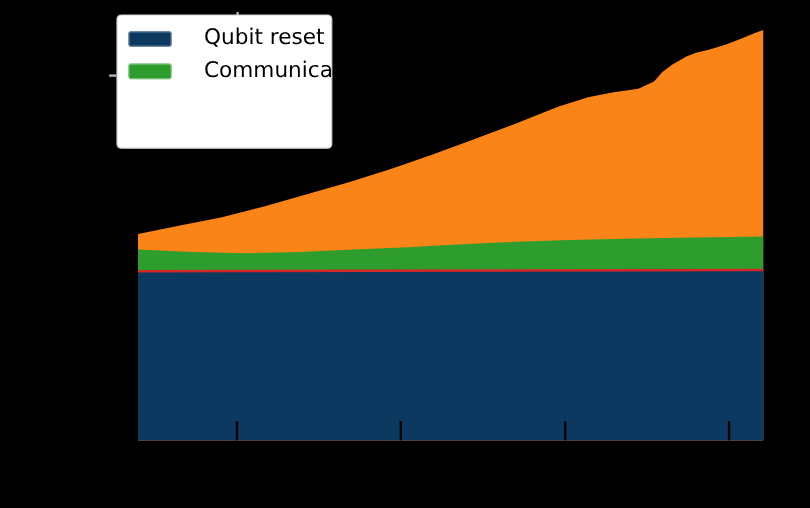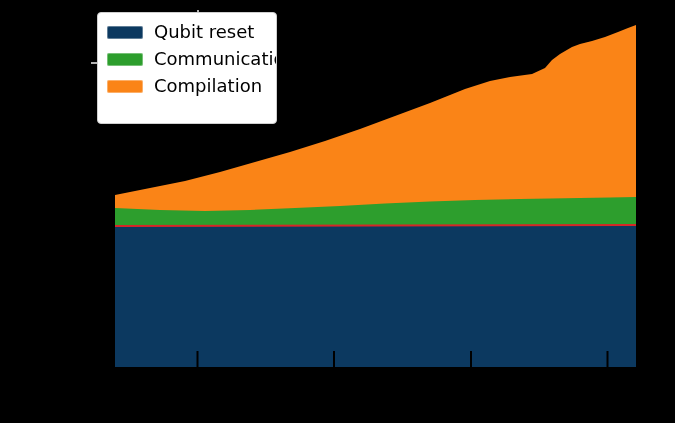--- a/index.html
+++ b/index.html
@@ -6,21 +6,21 @@
   #stage{
     position:relative;width:675px;height:423px;background:#000;overflow:hidden;
     font-family:"DejaVu Sans","Liberation Sans",sans-serif;
   }
   #chart-svg{position:absolute;left:0;top:0;}
   #legend{
     position:absolute;left:97px;top:12px;width:180px;height:112px;
     background:#ffffff;border:1px solid #cfcfcf;border-radius:4px;
     box-sizing:border-box;padding:6px 0 0 9px;overflow:hidden;
   }
-  .legend-row{display:flex;align-items:center;height:26px;margin-bottom:1px;}
+  .legend-row{display:flex;align-items:center;height:26px;margin-bottom:1px;gap:16px;}
   .legend-swatch{
     width:36px;height:13px;border-radius:2px;margin-right:11px;flex:0 0 auto;
     box-shadow:inset 0 0 0 1px rgba(255,255,255,.35);
   }
   .legend-label{
     font-size:18px;line-height:26px;color:#000;white-space:nowrap;
   }
   .artifact{position:absolute;background:#b3b3b3;}
 </style>
 </head>
@@ -45,19 +45,15 @@
 
   <div id="legend">
     <div class="legend-row">
       <span class="legend-swatch" style="background-color: rgb(12, 57, 96);"></span>
       <span class="legend-label">Qubit reset</span>
     </div>
     <div class="legend-row">
       <span class="legend-swatch" style="background-color: rgb(45, 158, 45);"></span>
       <span class="legend-label">Communication</span>
     </div>
-    <div class="legend-row">
-      <span class="legend-swatch" style="background-color: rgb(250, 132, 23);"></span>
-      <span class="legend-label">Compilation</span>
-    </div>
   </div>
 
 </div>
 
 </body></html>

